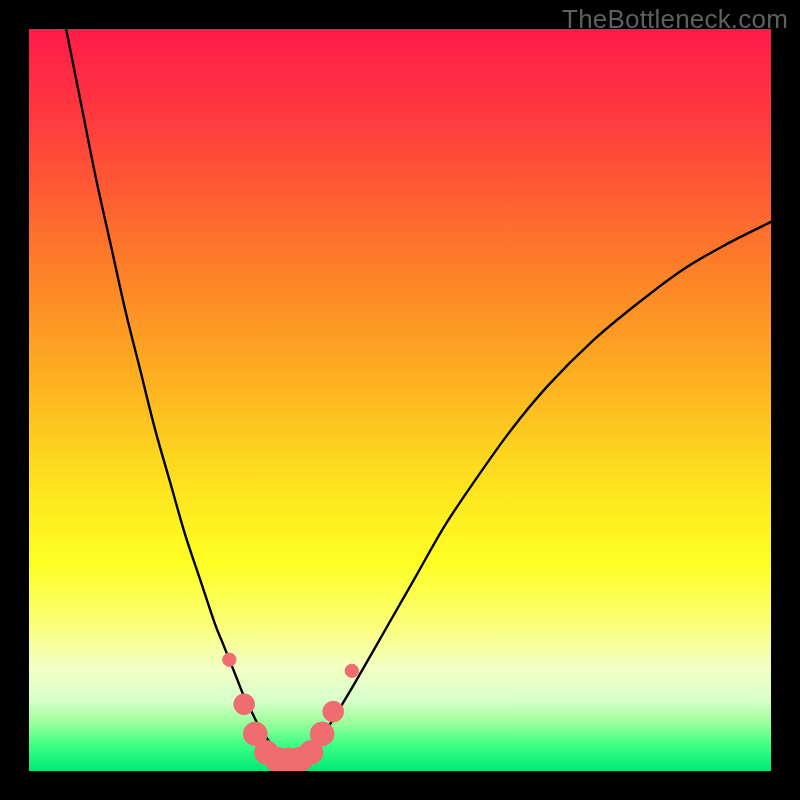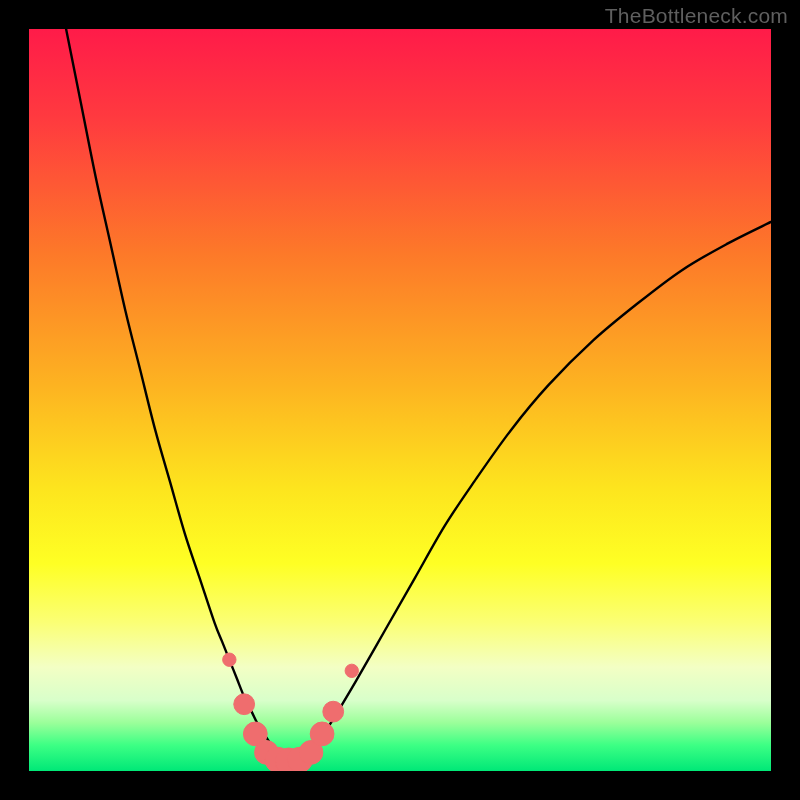--- a/index.html
+++ b/index.html
@@ -39,21 +39,21 @@
     left: 0;
     top: 0;
     width: 100%;
     height: 100%;
   }
   .watermark {
     position: absolute;
     top: 4px;
     right: 12px;
     color: #5f5f5f;
-    font-size: 21px;
+    font-size: 26px;
     font-weight: 500;
     letter-spacing: 0.2px;
   }
 </style>
 </head>
 <body>
 
 <div class="frame">
 
   <div class="plot-area">

